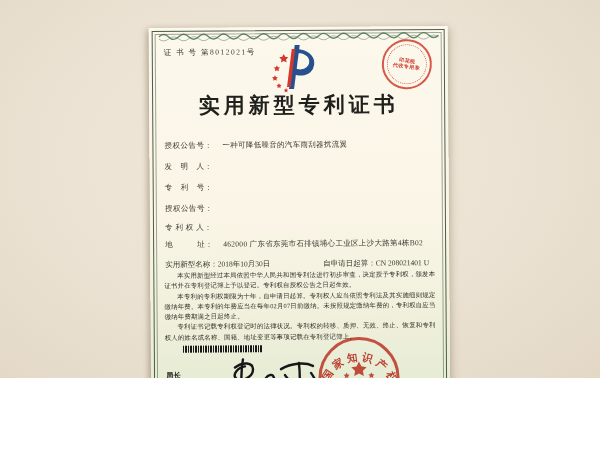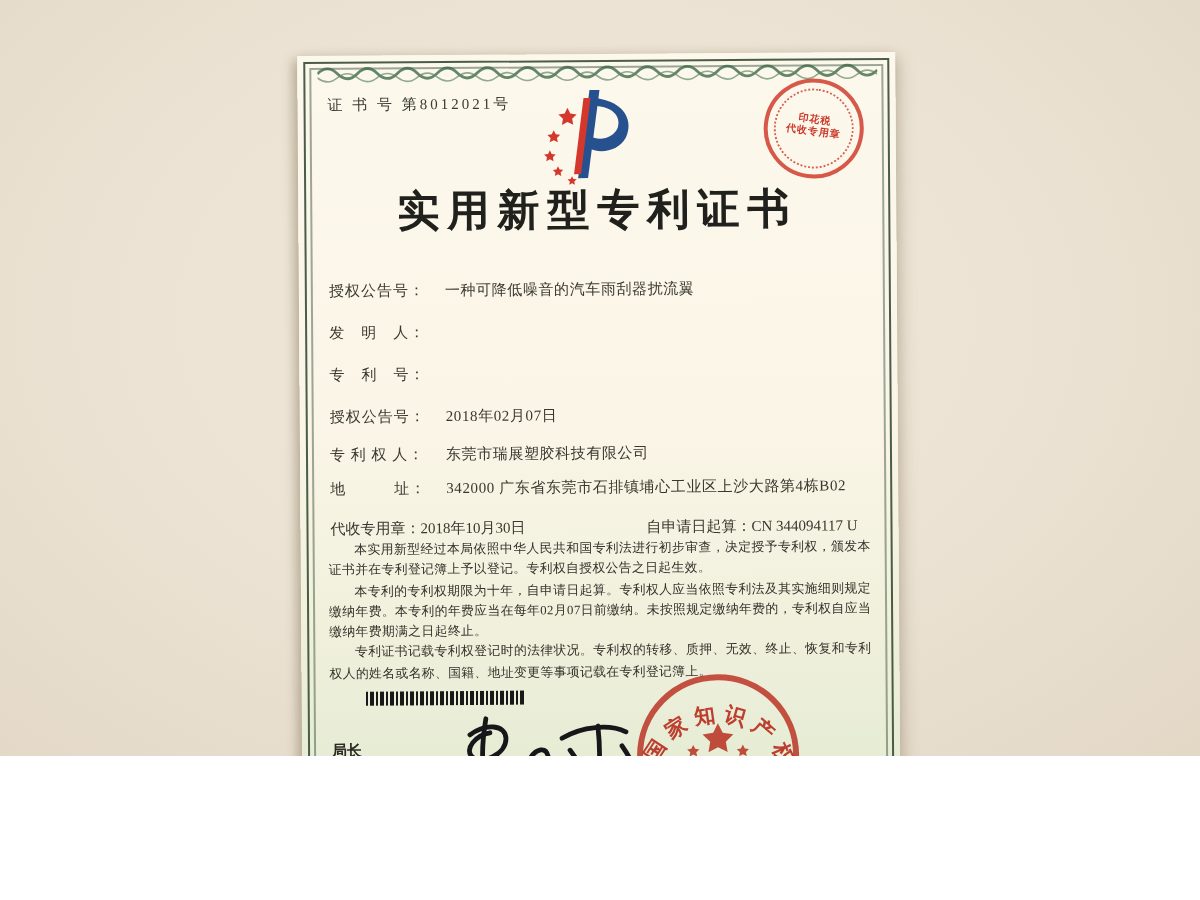--- a/index.html
+++ b/index.html
@@ -121,38 +121,36 @@
         <span class="val">一种可降低噪音的汽车雨刮器扰流翼</span>
       </div>
       <div class="frow" style="top:24px">
         <span class="lbl">发　明　人：</span>
       </div>
       <div class="frow" style="top:45px">
         <span class="lbl">专　利　号：</span>
       </div>
       <div class="frow" style="top:66px">
         <span class="lbl">授权公告号：</span>
-        <span class="val">2018年02月07日</span>
       </div>
       <div class="frow" style="top:85px">
         <span class="lbl">专 利 权 人：</span>
-        <span class="val">东莞市瑞展塑胶科技有限公司</span>
       </div>
       <div class="frow" style="top:102px">
         <span class="lbl">地　　　址：</span>
-        <span class="val">342000 广东省东莞市石排镇埔心工业区上沙大路第4栋B02</span>
+        <span class="val">462000 广东省东莞市石排镇埔心工业区上沙大路第4栋B02</span>
       </div>
       <div class="grantrow">
         <span class="half l">
-          <span class="lbl">代收专用章：</span>
+          <span class="lbl">实用新型名称：</span>
           <span class="val">2018年10月30日</span>
         </span>
         <span class="half">
           <span class="lbl">自申请日起算：</span>
-          <span class="val">CN 344094117 U</span>
+          <span class="val">CN 208021401 U</span>
         </span>
       </div>
     </div>
 
     <div class="body-text">
       <p>本实用新型经过本局依照中华人民共和国专利法进行初步审查，决定授予专利权，颁发本证书并在专利登记簿上予以登记。专利权自授权公告之日起生效。</p>
       <p>本专利的专利权期限为十年，自申请日起算。专利权人应当依照专利法及其实施细则规定缴纳年费。本专利的年费应当在每年02月07日前缴纳。未按照规定缴纳年费的，专利权自应当缴纳年费期满之日起终止。</p>
       <p>专利证书记载专利权登记时的法律状况。专利权的转移、质押、无效、终止、恢复和专利权人的姓名或名称、国籍、地址变更等事项记载在专利登记簿上。</p>
     </div>
 

